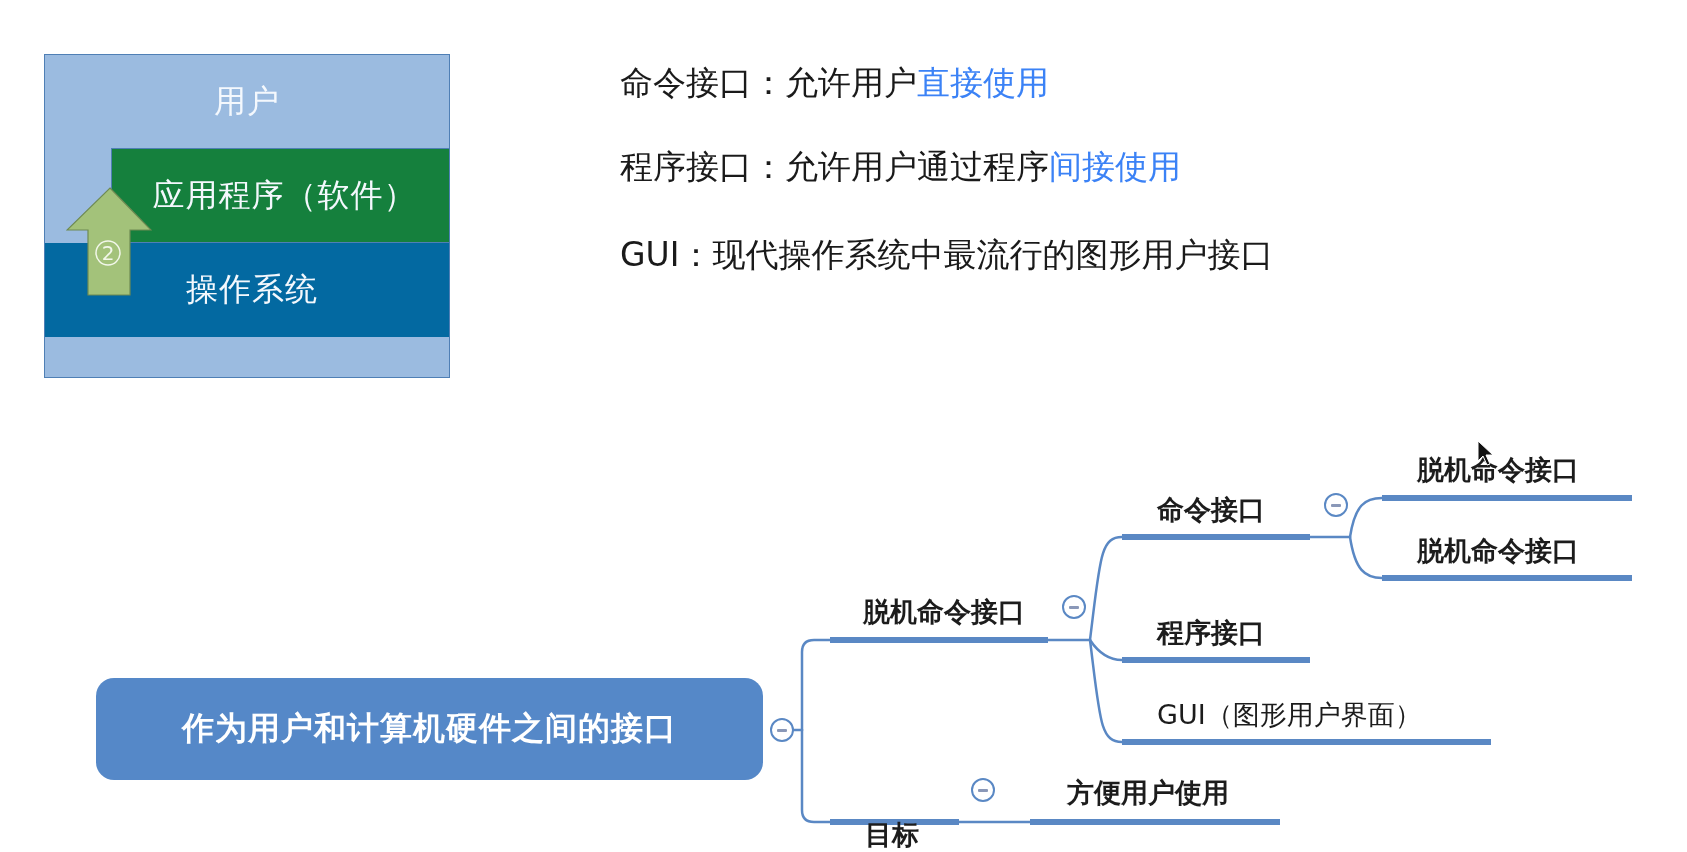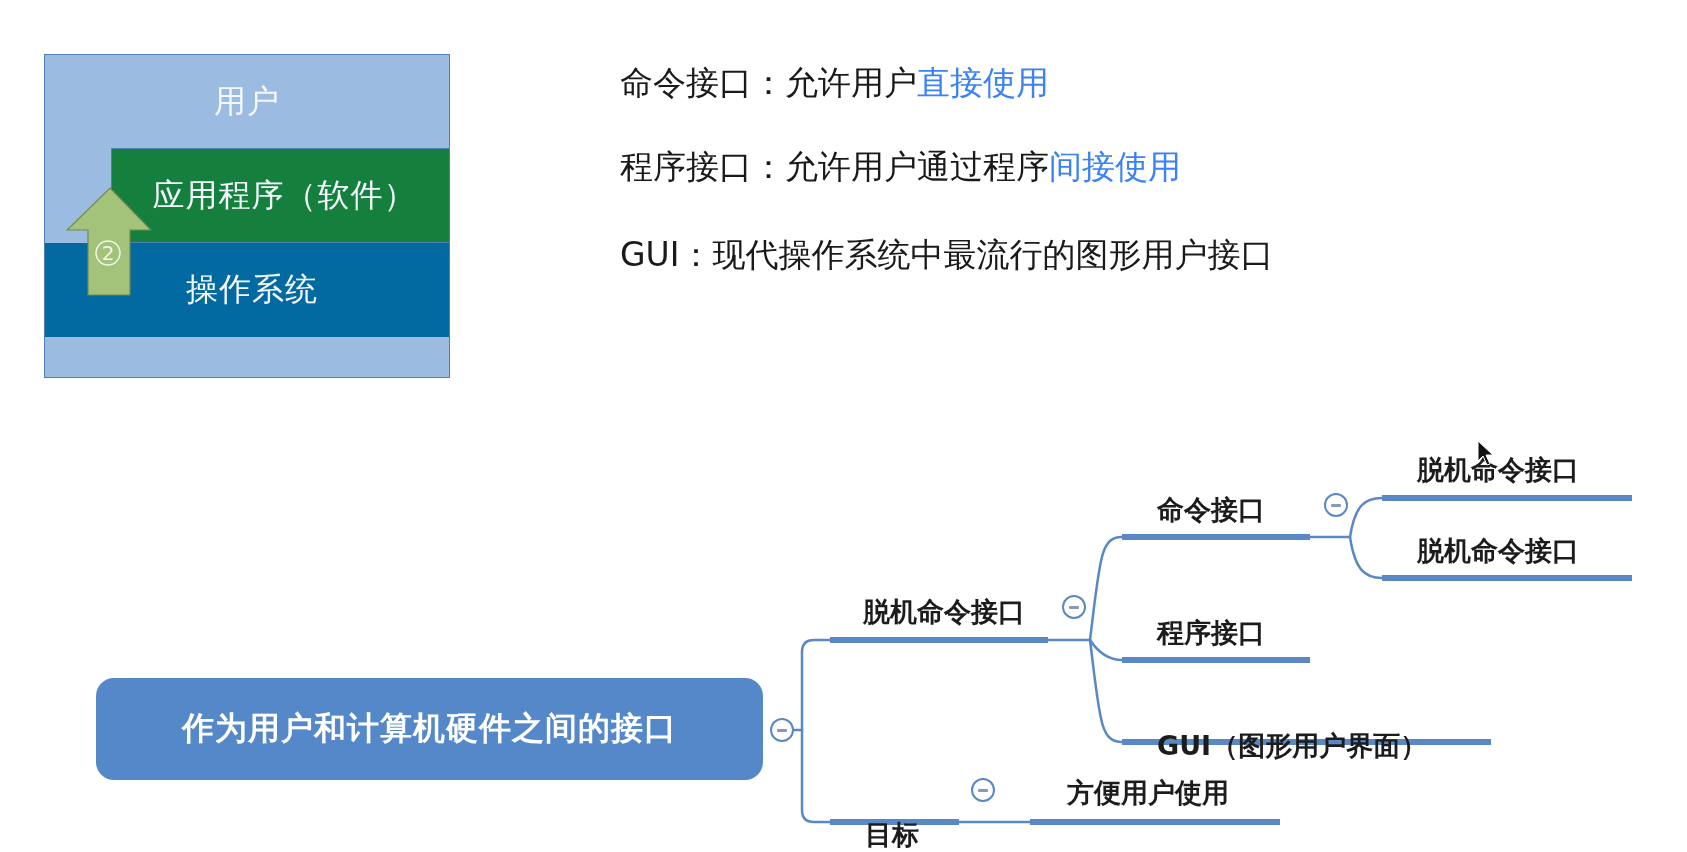--- a/index.html
+++ b/index.html
@@ -100,21 +100,21 @@
 <div class="abs mm-text" style="left:863px;top:612px;">脱机命令接口</div>
 <div class="abs collapse" style="left:1074px;top:607px;"></div>
 
 <div class="abs mm-text" style="left:1157px;top:510px;">命令接口</div>
 <div class="abs collapse" style="left:1336px;top:505px;"></div>
 
 <div class="abs mm-text" style="left:1417px;top:470px;">脱机命令接口</div>
 <div class="abs mm-text" style="left:1417px;top:551px;">脱机命令接口</div>
 
 <div class="abs mm-text" style="left:1157px;top:633px;">程序接口</div>
-<div class="abs mm-text" style="left:1157px;top:746px;font-weight:bold;">GUI（图形用户界面）</div>
+<div class="abs mm-text" style="left:1157px;top:715px;font-weight:normal;">GUI（图形用户界面）</div>
 
 <div class="abs mm-text" style="left:865px;top:835px;">目标</div>
 <div class="abs collapse" style="left:983px;top:790px;"></div>
 <div class="abs mm-text" style="left:1067px;top:793px;">方便用户使用</div>
 
 <svg class="abs cursor" viewBox="0 0 18 26" width="18" height="26">
   <polygon points="1,1 1,21 6,16 10,25 13,24 9,15 16,15" fill="#111" stroke="#fff" stroke-width="1"></polygon>
 </svg>
 
 </body></html>

